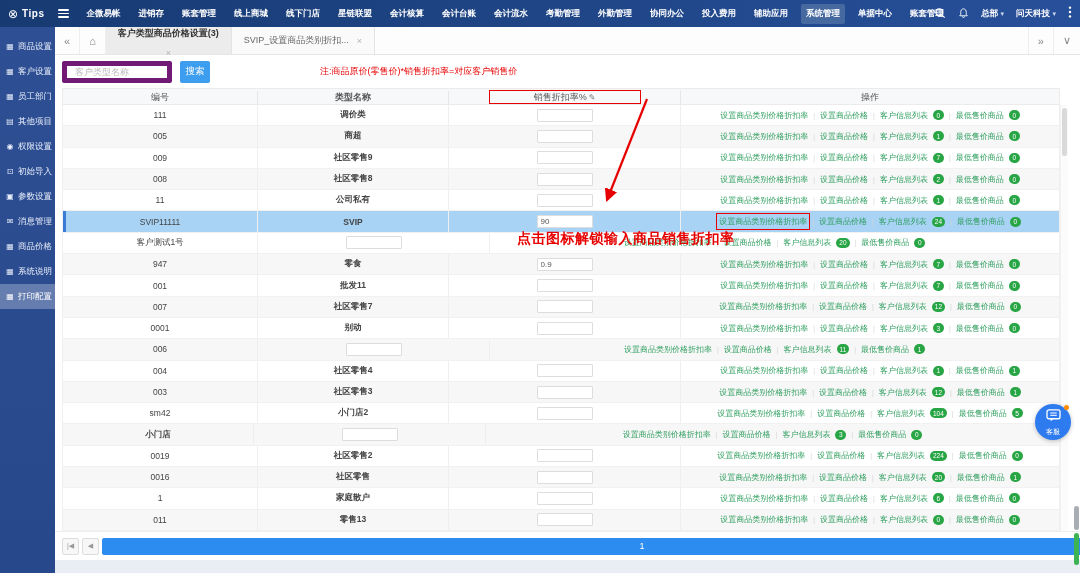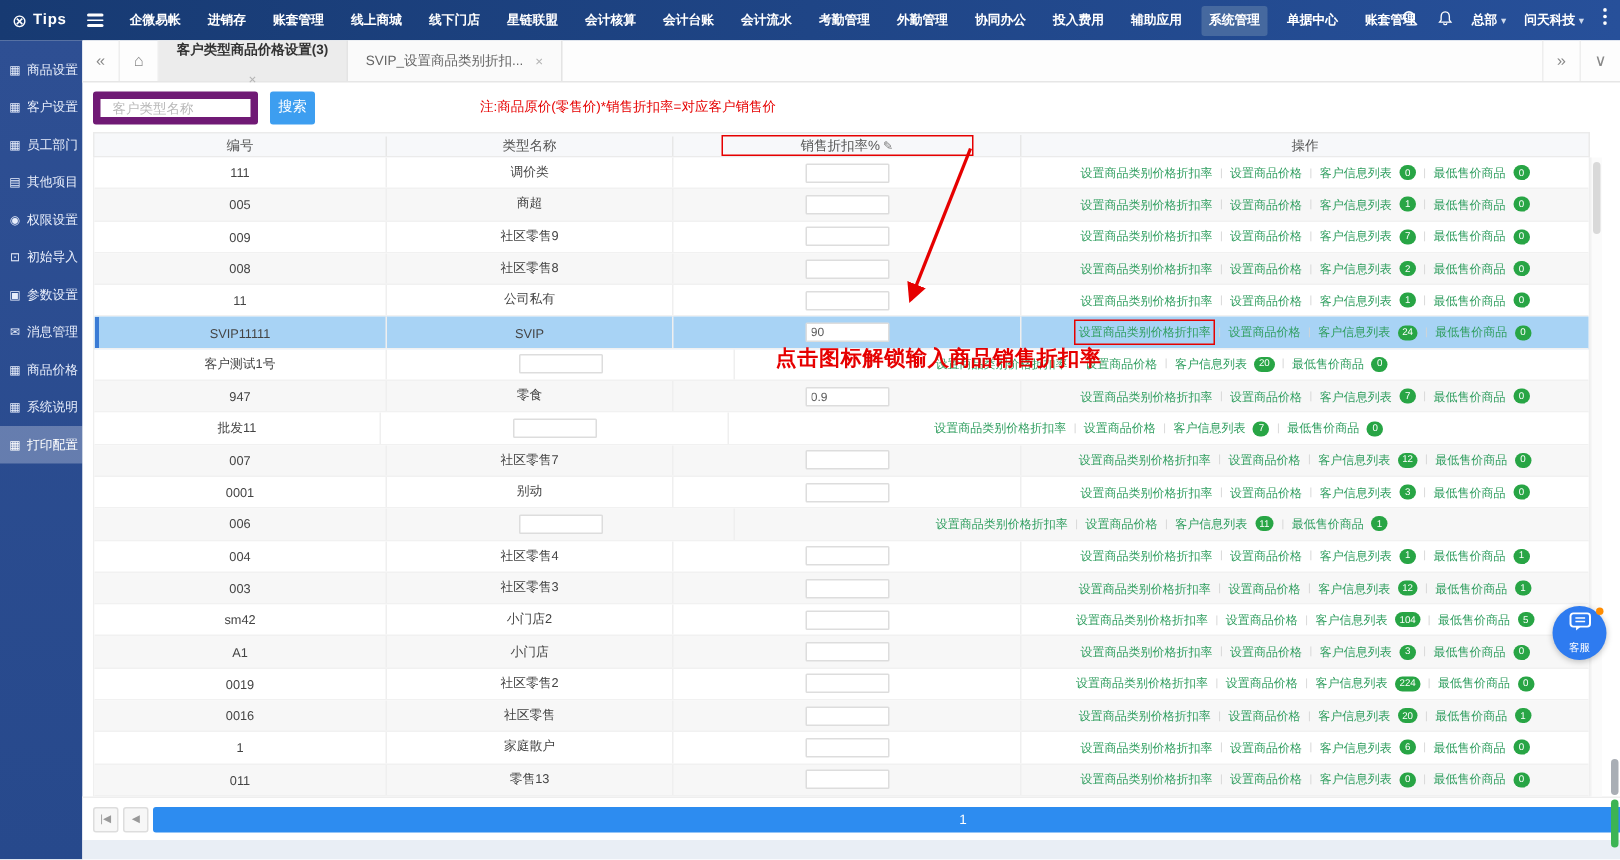--- a/index.html
+++ b/index.html
@@ -43,22 +43,22 @@
   .search-input::placeholder { color:#b9b9b9; }
   .search-btn { margin-left:8px; width:30px; height:22px; background:#3d9ef0; color:#fff; border:none; border-radius:2px; font-size:9.5px; cursor:pointer; }
   .note { margin-left:110px; color:#e60000; font-size:9px; }
 
   
   .tablewrap { flex:1; position:relative; }
   .table { margin:0 20px 0 7px; }
   .thead { display:flex; height:17px; background:#f7f8fa; border:1px solid #ebebeb; align-items:flex-end; font-size:9px; color:#555; }
   .th { display:flex; align-items:center; justify-content:center; border-right:1px solid #e7e7e7; }
   .th:last-child { border-right:none; }
-  .c1 { width:195px; } .c2 { width:191px; } .c3 { width:232px; } .c4 { flex:1; }
-  .hdr-redbox { border:1.6px solid #e60000; width:168px; height:14px; display:flex; align-items:center; justify-content:center; gap:2px; }
+  .c1 { width:195px; } .c2 { width:191px;font-weight:bold; } .c3 { width:232px; } .c4 { flex:1; }
+  .hdr-redbox { border:1.6px solid #e60000; width:152px; height:14px; display:flex; align-items:center; justify-content:center; gap:2px; }
   .pencil { font-size:8px; color:#777; cursor:pointer; }
   .tbody { border-left:1px solid #efefef; border-right:1px solid #efefef; }
   .trow { display:flex; height:21.3px; align-items:stretch; border-bottom:1px solid #f1f1f1; font-size:8.5px; color:#444; background:#fff; }
   .tbody > div:nth-of-type(even) { background:#f7f7f7; }
   .trow.highlight { background:#a8d3f5 !important; box-shadow:inset 3px 0 0 #3a7bd5; }
   .td { display:flex; align-items:center; justify-content:center; border-right:1px solid #efefef; }
   .td:last-child { border-right:none; }
   .disc-input { width:56px; height:13px; border:1px solid #ddd; border-radius:1px; background:#fff; font-size:8px; padding:0 3px; color:#555; }
   .ops { gap:5px; font-size:8px; white-space:nowrap;text-align:center; }
   .oplink { color:#2f9e5f; cursor:pointer; }
@@ -385,20 +385,21 @@
                   <span class="sep">|</span>
                   <span class="oplink">客户信息列表</span>
                   <span class="badge">7</span>
                   <span class="sep">|</span>
                   <span class="oplink">最低售价商品</span>
                   <span class="badge">0</span>
                 </div>
               </div>
 
               <div class="trow">
+                <div class="td c1">001</div>
                 <div class="td c2">批发11</div>
                 <div class="td c3">
                   <input class="disc-input" style="">
                 </div>
                 <div class="td c4 ops">
                   <span class="oplink">设置商品类别价格折扣率</span>
                   <span class="sep">|</span>
                   <span class="oplink">设置商品价格</span>
                   <span class="sep">|</span>
                   <span class="oplink">客户信息列表</span>
@@ -516,21 +517,20 @@
                   <span class="sep">|</span>
                   <span class="oplink">客户信息列表</span>
                   <span class="badge">104</span>
                   <span class="sep">|</span>
                   <span class="oplink">最低售价商品</span>
                   <span class="badge">5</span>
                 </div>
               </div>
 
               <div class="trow">
-                <div class="td c1">A1</div>
                 <div class="td c2">小门店</div>
                 <div class="td c3">
                   <input class="disc-input" style="">
                 </div>
                 <div class="td c4 ops">
                   <span class="oplink">设置商品类别价格折扣率</span>
                   <span class="sep">|</span>
                   <span class="oplink">设置商品价格</span>
                   <span class="sep">|</span>
                   <span class="oplink">客户信息列表</span>

